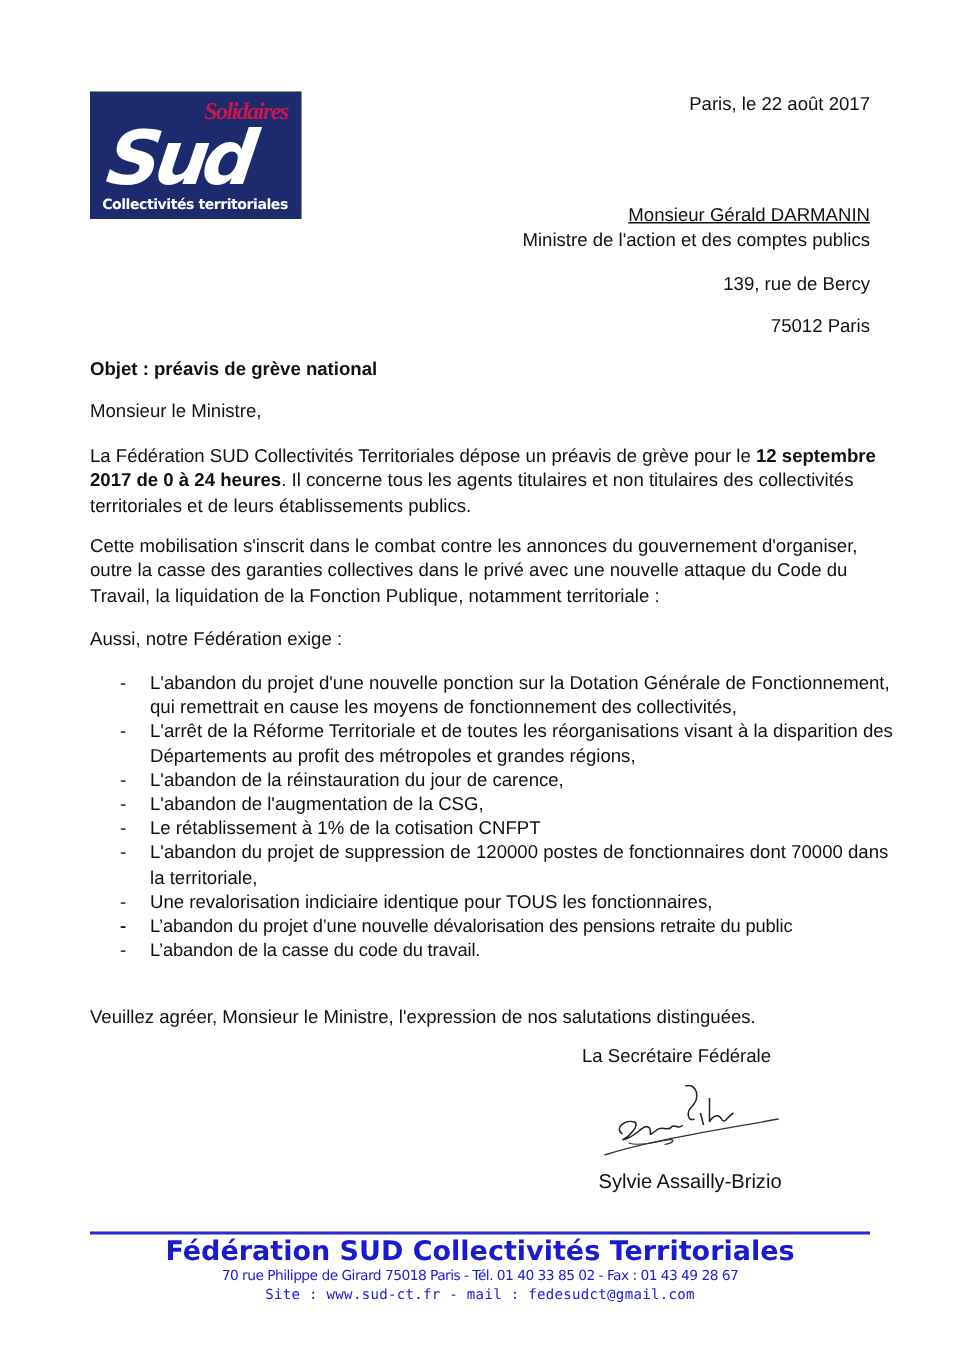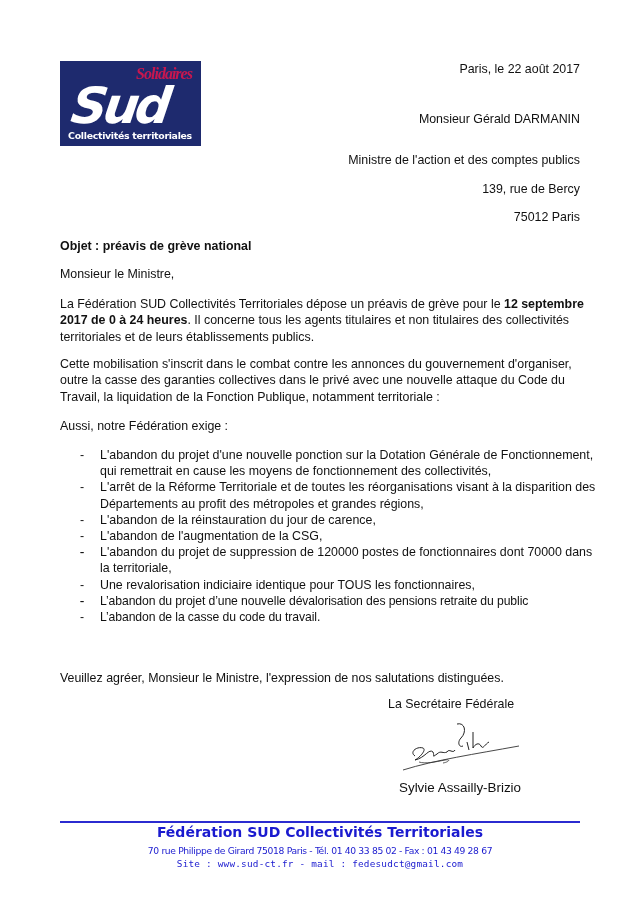--- a/index.html
+++ b/index.html
@@ -17,59 +17,59 @@
   .para { left: 60px; width: 530px; line-height: 16.4px; }
   .bold { font-weight: bold; }
 
   .demands { left: 60px; top: 447px; width: 540px; margin: 0; padding: 0; list-style: none; }
   .demands li { position: relative; padding-left: 40px; line-height: 16.2px; }
   .demands li .dash { position: absolute; left: 20px; top: 0; }
   .demands li.alt { font-family: "Liberation Sans", sans-serif; font-size: 12.2px; letter-spacing: -0.1px; }
 
   .footer-rule { left: 60px; top: 821px; width: 520px; height: 2px; background: #2b2bd0; }
   .footer { left: 0; width: 640px; text-align: center; color: #1a1acf; }
-  .footer-title { top: 824px; font-family: "DejaVu Sans", sans-serif; font-weight: bold; font-size: 14px; letter-spacing: 0px; }
+  .footer-title { top: 824px; font-family: "DejaVu Sans", sans-serif; font-weight: bold; font-size: 18px; letter-spacing: 0px; }
   .footer-addr { top: 845px; font-family: "DejaVu Sans", sans-serif; font-size: 9.2px; letter-spacing: -0.35px; }
   .footer-site { top: 858px; font-family: "DejaVu Sans Mono", monospace; font-size: 9.4px; letter-spacing: 0.2px; }
 </style>
 </head>
 <body>
 
 <div class="abs logo">
   <svg width="141" height="85" viewBox="0 0 141 85">
     <rect x="0" y="0" width="141" height="85" fill="#1e2a6e"></rect>
     <text x="104" y="18" text-anchor="middle" font-family="Liberation Serif, serif" font-weight="bold" font-size="16" fill="#c8174f" font-style="italic" letter-spacing="-1">Solidaires</text>
     <text x="66" y="62" text-anchor="middle" font-family="DejaVu Sans, sans-serif" font-weight="bold" font-style="italic" font-size="50" fill="#ffffff" letter-spacing="-4" transform="skewX(-8)">Sud</text>
     <text x="70" y="78" text-anchor="middle" font-family="DejaVu Sans, sans-serif" font-weight="bold" font-size="9.4" fill="#ffffff" letter-spacing="-0.3">Collectivités territoriales</text>
   </svg>
 </div>
 
 <div class="abs right" style="top:62px;">Paris, le 22 août 2017</div>
-<div class="abs right" style="top:112px;">Monsieur Gérald DARMANIN</div>
+<div class="abs right" style="top:136px;text-decoration:underline;">Monsieur Gérald DARMANIN</div>
 <div class="abs right" style="top:153px;">Ministre de l'action et des comptes publics</div>
 <div class="abs right" style="top:182px;">139, rue de Bercy</div>
 <div class="abs right" style="top:210px;">75012 Paris</div>
 
 <div class="abs para bold" style="top:238px;">Objet : préavis de grève national</div>
 <div class="abs para" style="top:266px;">Monsieur le Ministre,</div>
 
 <div class="abs para" style="top:296px;">
   <span>La Fédération SUD Collectivités Territoriales dépose un préavis de grève pour le </span><span class="bold">12 septembre 2017 de 0 à 24 heures</span><span>. Il concerne tous les agents titulaires et non titulaires des collectivités territoriales et de leurs établissements publics.</span>
 </div>
 
 <div class="abs para" style="top:356px;">Cette mobilisation s'inscrit dans le combat contre les annonces du gouvernement d'organiser, outre la casse des garanties collectives dans le privé avec une nouvelle attaque du Code du Travail, la liquidation de la Fonction Publique, notamment territoriale :</div>
 
 <div class="abs para" style="top:418px;">Aussi, notre Fédération exige :</div>
 
 <ul class="abs demands">
   <li><span class="dash">-</span><span>L'abandon du projet d'une nouvelle ponction sur la Dotation Générale de Fonctionnement, qui remettrait en cause les moyens de fonctionnement des collectivités,</span></li>
   <li><span class="dash">-</span><span>L'arrêt de la Réforme Territoriale et de toutes les réorganisations visant à la disparition des Départements au profit des métropoles et grandes régions,</span></li>
   <li><span class="dash">-</span><span>L'abandon de la réinstauration du jour de carence,</span></li>
   <li><span class="dash">-</span><span>L'abandon de l'augmentation de la CSG,</span></li>
-  <li><span class="dash">-</span></li>
+  <li><span class="dash">-</span><span>Le rétablissement à 1% de la cotisation CNFPT</span></li>
   <li><span class="dash">-</span><span>L'abandon du projet de suppression de 120000 postes de fonctionnaires dont 70000 dans la territoriale,</span></li>
   <li><span class="dash">-</span><span>Une revalorisation indiciaire identique pour TOUS les fonctionnaires,</span></li>
   <li><span class="dash">-</span></li>
   <li class="alt"><span class="dash">-</span><span>L’abandon du projet d’une nouvelle dévalorisation des pensions retraite du public</span></li>
   <li class="alt"><span class="dash">-</span><span>L’abandon de la casse du code du travail.</span></li>
 </ul>
 
 <div class="abs para" style="top:670px;">Veuillez agréer, Monsieur le Ministre, l'expression de nos salutations distinguées.</div>
 <div class="abs" style="left:388px; top:697px;">La Secrétaire Fédérale</div>
 

